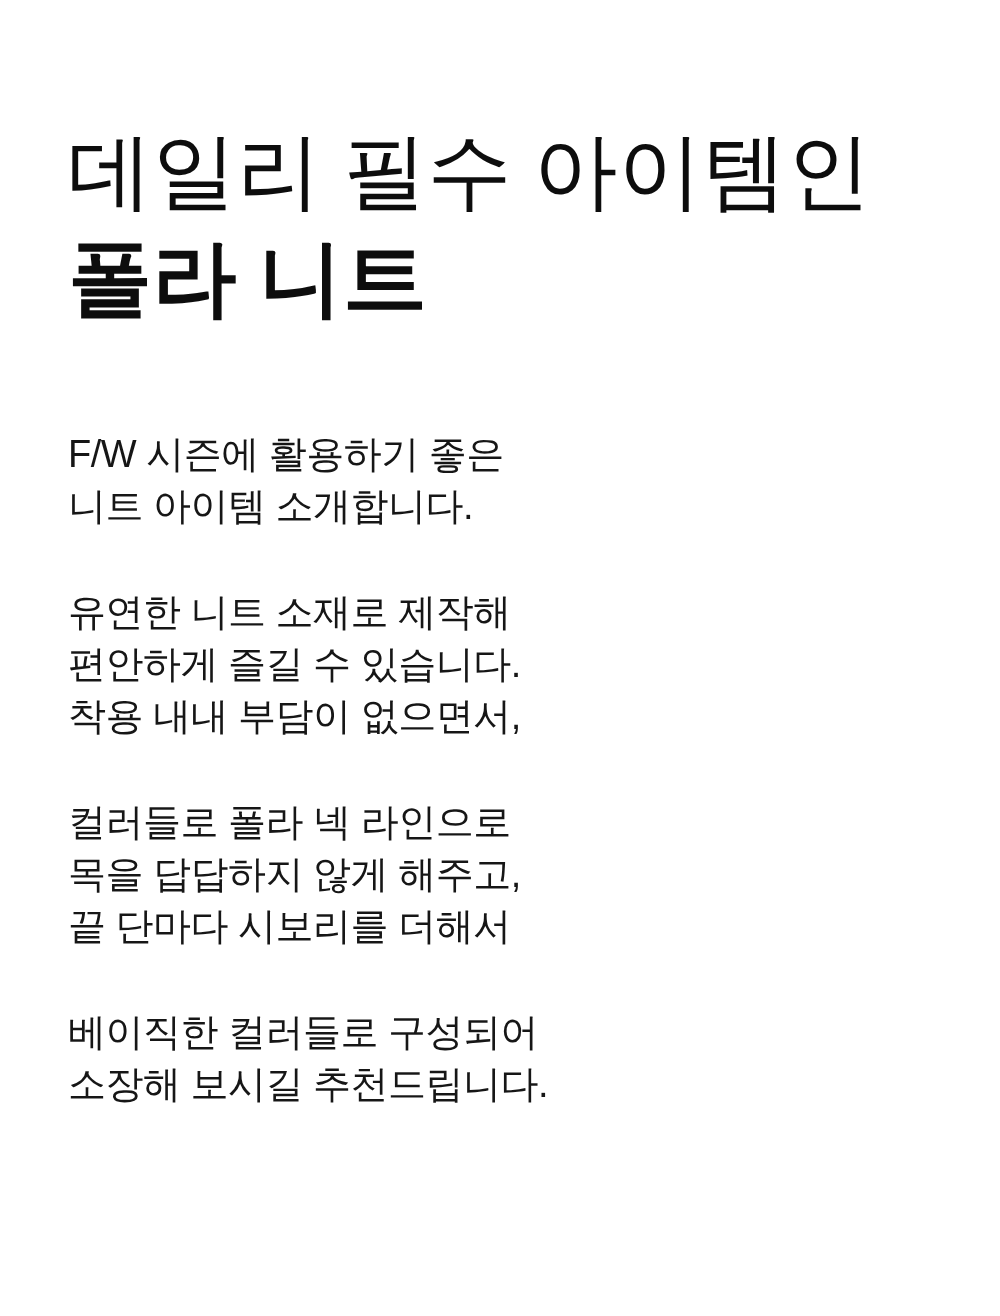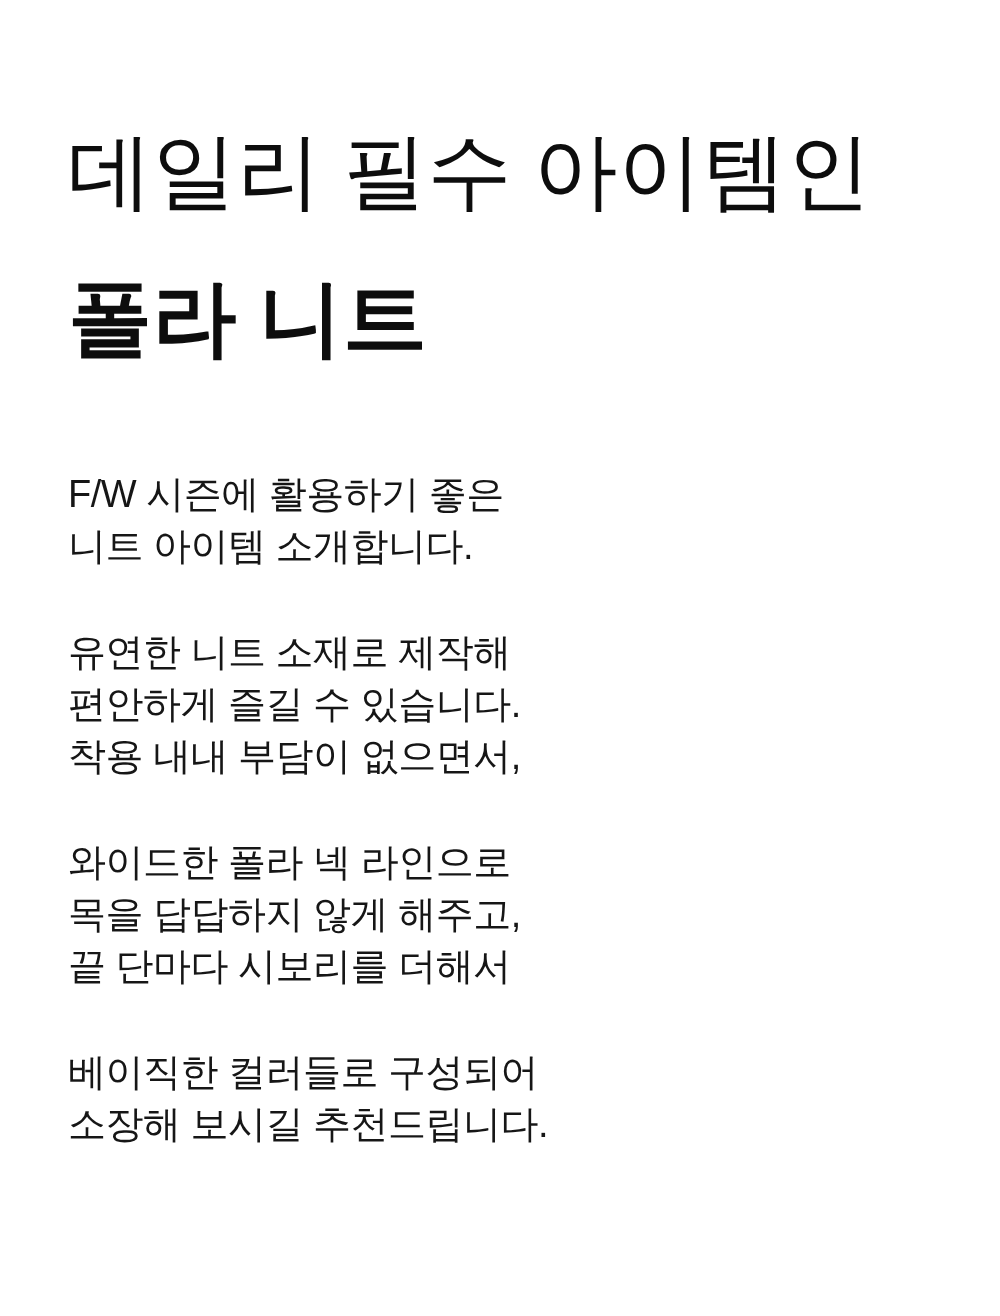--- a/index.html
+++ b/index.html
@@ -18,21 +18,21 @@
   }
   .headline {
     font-family: "Liberation Serif", "DejaVu Serif", serif;
     font-weight: 400;
     font-size: 84px;
     line-height: 107px;
     letter-spacing: 0.5px;
     color: #0d0d0d;
   }
   .headline-line { display: block; }
-  .headline-line.bold { font-weight: 700; margin-top: 40px; }
+  .headline-line.bold { font-weight: 700; }
   .body-copy {
     margin-top: 96px;
     font-size: 38px;
     line-height: 52px;
     font-weight: 400;
     color: #161616;
     letter-spacing: -0.5px;
   }
   .body-copy p { margin: 0 0 54px 0; }
   .body-copy p:last-child { margin-bottom: 0; }
@@ -55,21 +55,21 @@
       <span class="text-line">니트 아이템 소개합니다.</span>
     </p>
 
     <p>
       <span class="text-line">유연한 니트 소재로 제작해</span>
       <span class="text-line">편안하게 즐길 수 있습니다.</span>
       <span class="text-line">착용 내내 부담이 없으면서,</span>
     </p>
 
     <p>
-      <span class="text-line">와이드한 폴라 넥 라인으로</span>
+      <span class="text-line">컬러들로 폴라 넥 라인으로</span>
       <span class="text-line">목을 답답하지 않게 해주고,</span>
       <span class="text-line">끝 단마다 시보리를 더해서</span>
     </p>
 
     <p>
       <span class="text-line">베이직한 컬러들로 구성되어</span>
       <span class="text-line">소장해 보시길 추천드립니다.</span>
     </p>
 
   </section>

